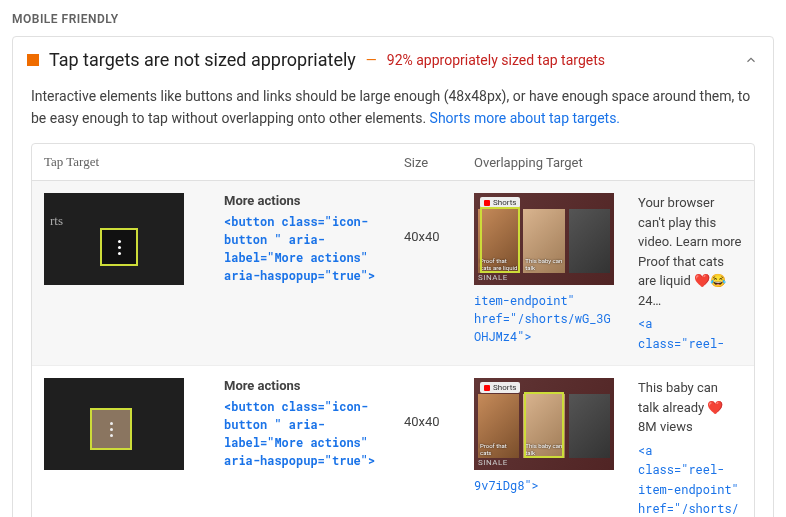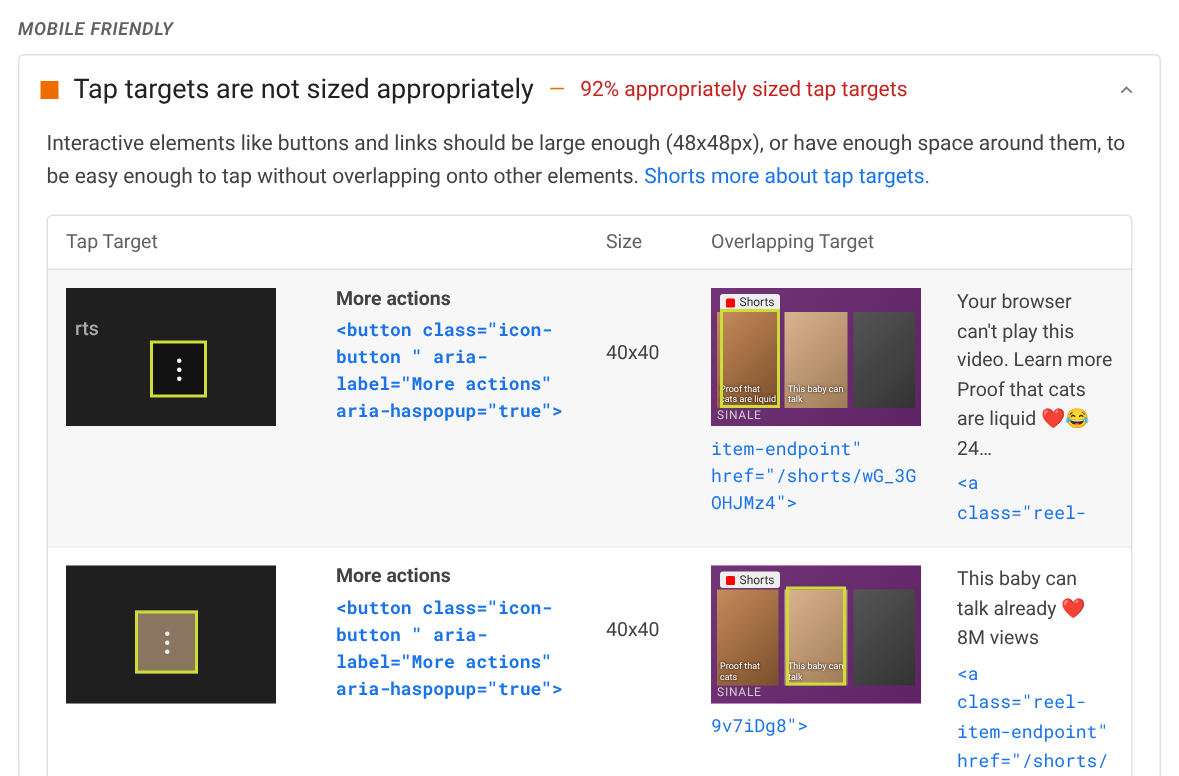--- a/index.html
+++ b/index.html
@@ -9,21 +9,20 @@
     color: #212121;
     font-size: 13px;
     padding: 12px;
   }
   .section-label {
     font-size: 12px;
     font-weight: 600;
     color: #616161;
     letter-spacing: 0.5px;
     margin-bottom: 10px;
-    font-style: italic;
   }
   .audit-card {
     border: 1px solid #e0e0e0;
     border-radius: 4px;
     overflow: hidden;
   }
   .audit-header {
     display: flex;
     align-items: center;
     padding: 12px 14px;
@@ -132,21 +131,21 @@
     left: 6px;
     font-size: 13px;
     color: #aaa;
     font-weight: 500;
     background: rgba(0,0,0,0);
   }
   .thumb-shorts {
     position: relative;
     width: 140px;
     height: 92px;
-    background: #a21caf;
+    background: #7f1d1d;
     overflow: hidden;
   }
   .thumb-shorts .bg-grad {
     position: absolute;
     top:0;left:0;right:0;bottom:0;
     background: linear-gradient(120deg,#4a4a4a 0%, #2a2a2a 100%);
     opacity:0.55;
   }
   .shorts-chip {
     position: absolute;
@@ -204,21 +203,21 @@
     height: 34px;
     display:flex;
     flex-direction:column;
     align-items:center;
     justify-content:center;
     gap:3px;
   }
   .dots-icon span {
     width:3px;height:3px;border-radius:50%;
   }
-  .col-tap { width: 180px; }
+  .col-tap { width: 180px; font-family: Liberation Serif, serif; }
   .col-node { width: 180px; font-weight: bold; }
   .col-size { width: 70px; }
   .col-ot-thumb { width: 148px; }
   .cell-text { line-height:1.5; }
   .size-cell { white-space: nowrap; padding-top: 48px;}
 </style>
 </head>
 <body>
 
 <div class="section-label">MOBILE FRIENDLY</div>

